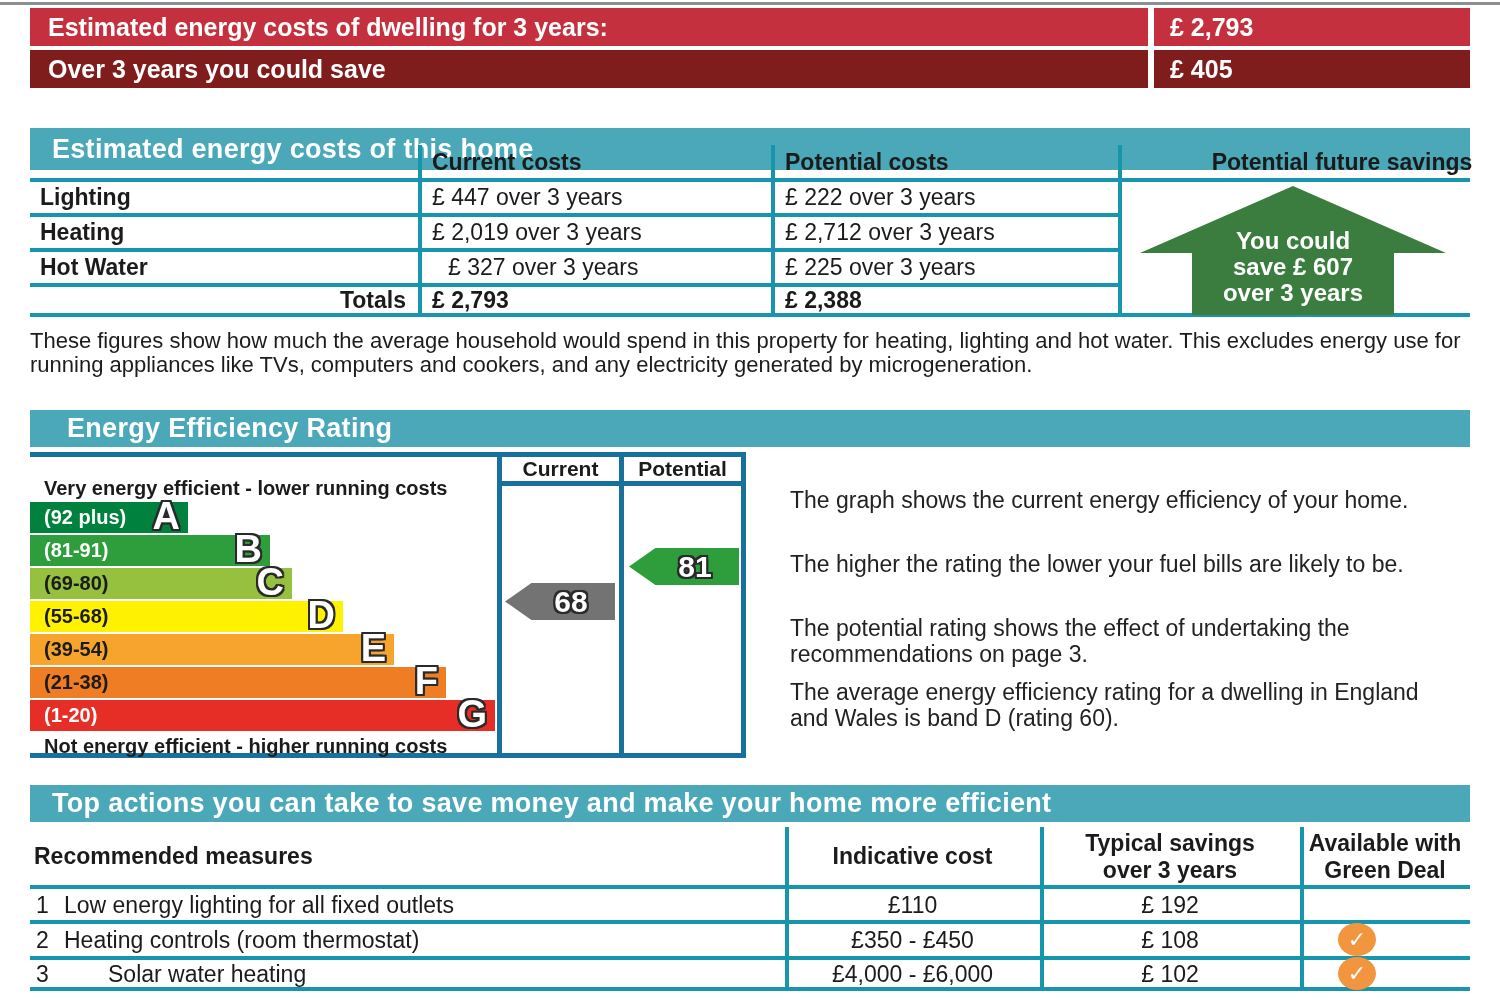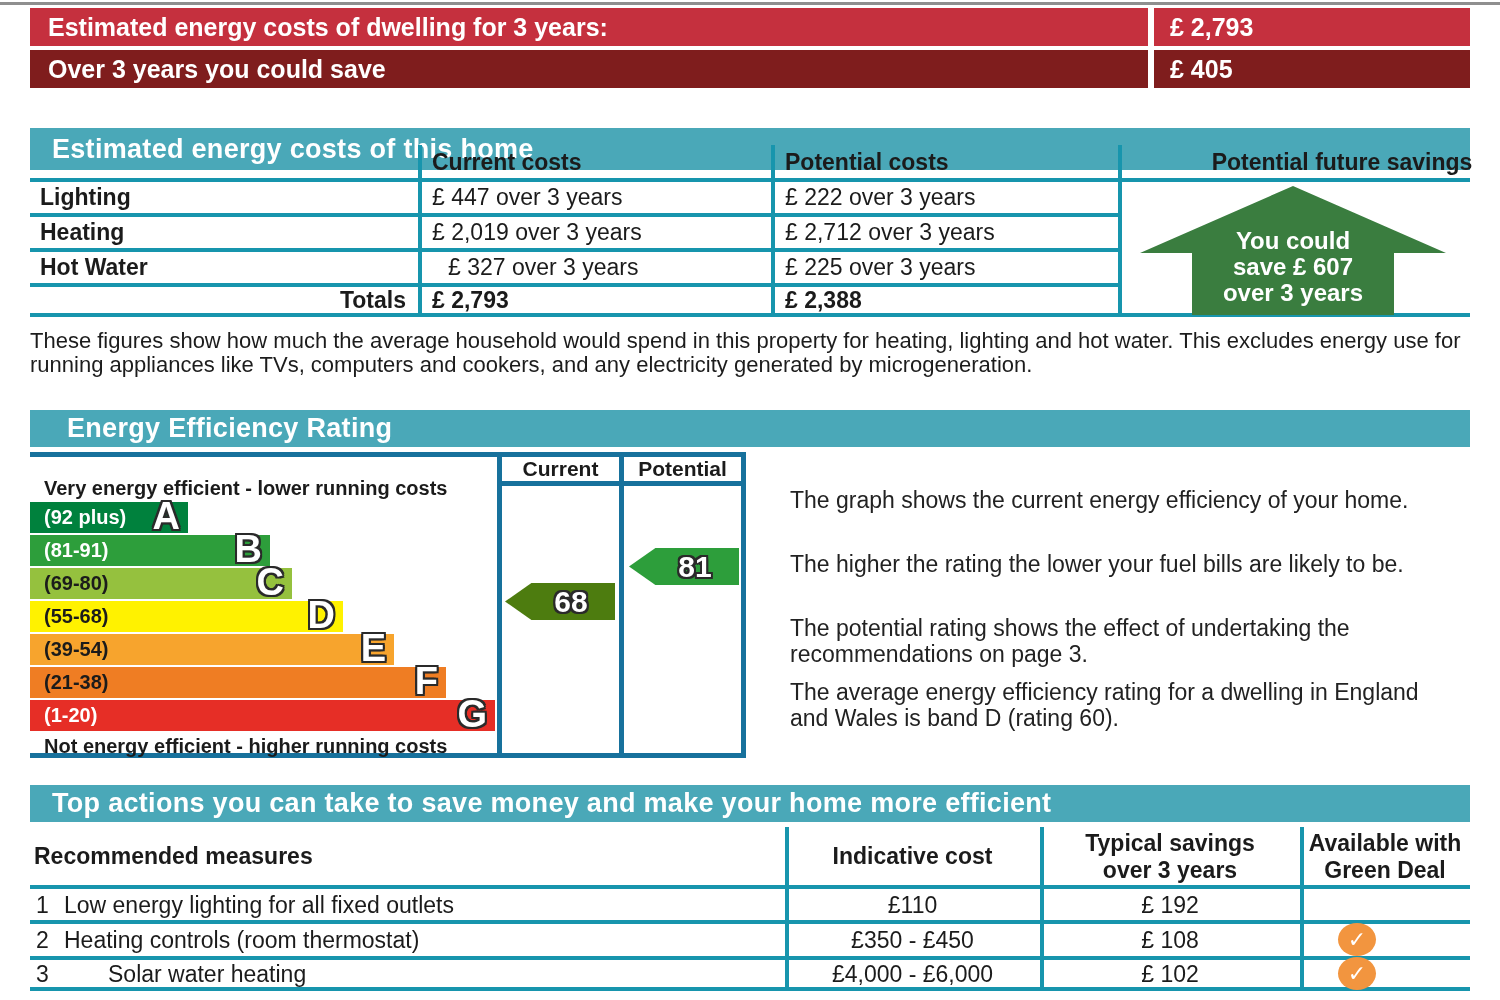--- a/index.html
+++ b/index.html
@@ -135,21 +135,21 @@
     <span class="range" style="color: rgb(27, 27, 27);">(21-38)</span>
     <span class="letter">F</span>
   </div>
   <div class="band" style="top: 700px; background: rgb(230, 46, 38); width: 465px;">
     <span class="range" style="color: rgb(255, 255, 255);">(1-20)</span>
     <span class="letter">G</span>
   </div>
 
   <div class="chartlbl" style="left:44px;top:735px;">Not energy efficient - higher running costs</div>
 
-  <div class="marker" style="left: 505px; top: 583px; background: #4d7c0f;">
+  <div class="marker" style="left: 505px; top: 583px; background: #737373;">
     <span>68</span>
   </div>
   <div class="marker" style="left: 629px; top: 548px; background: rgb(45, 158, 59);">
     <span>81</span>
   </div>
 
   <div class="rpara" style="top:487px;">The graph shows the current energy efficiency of your home.</div>
   <div class="rpara" style="top:551px;">The higher the rating the lower your fuel bills are likely to be.</div>
   <div class="rpara" style="top:615px;">The potential rating shows the effect of undertaking the recommendations on page 3.</div>
   <div class="rpara" style="top:679px;">The average energy efficiency rating for a dwelling in England and Wales is band D (rating 60).</div>

